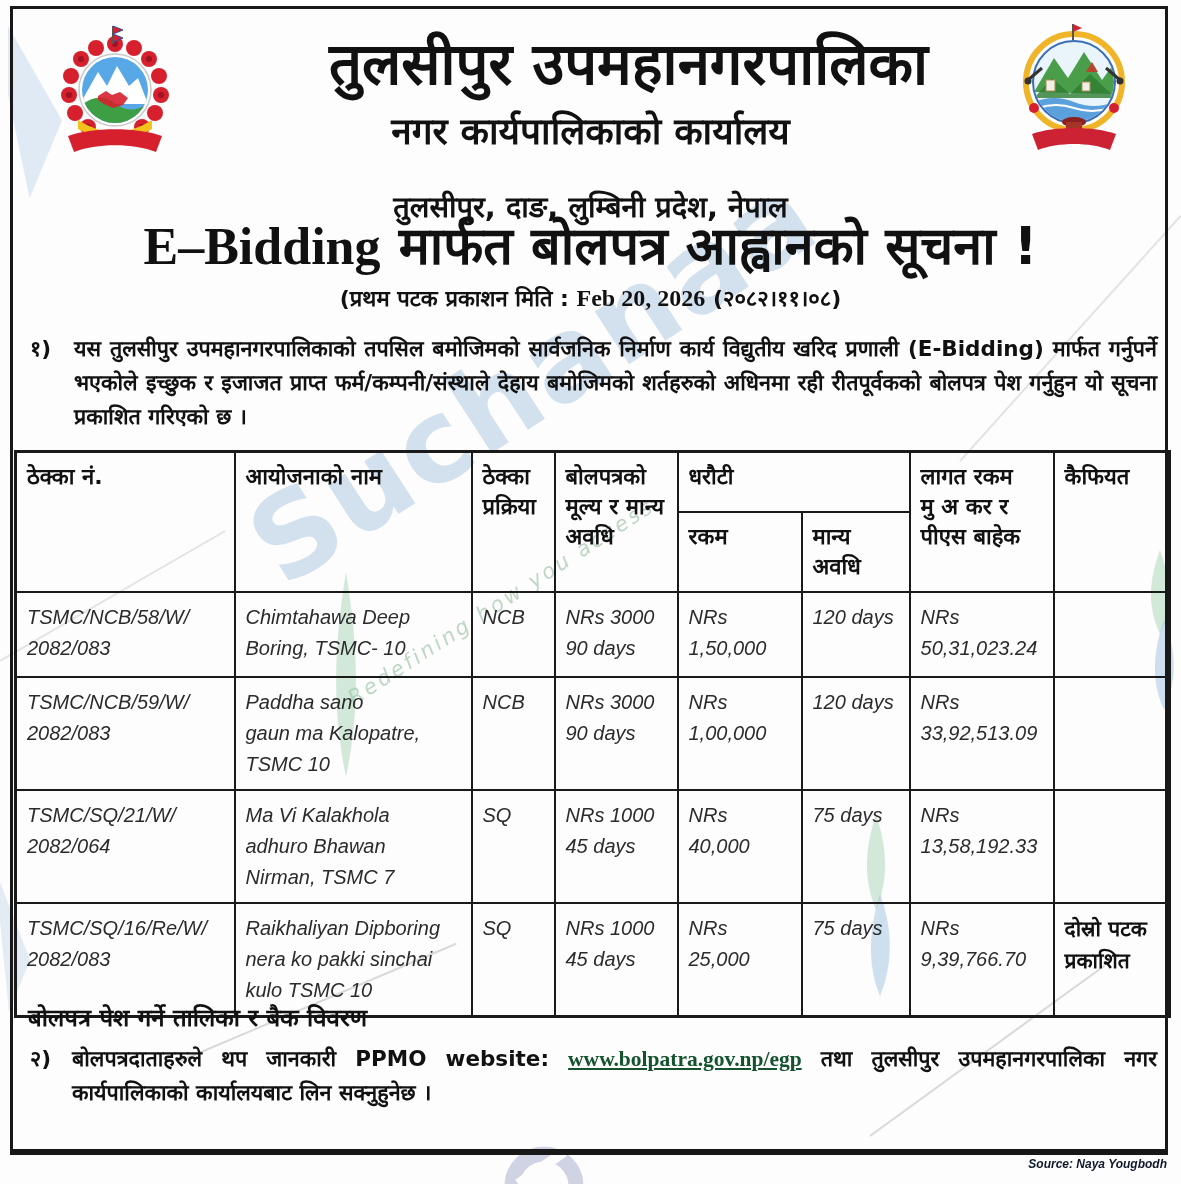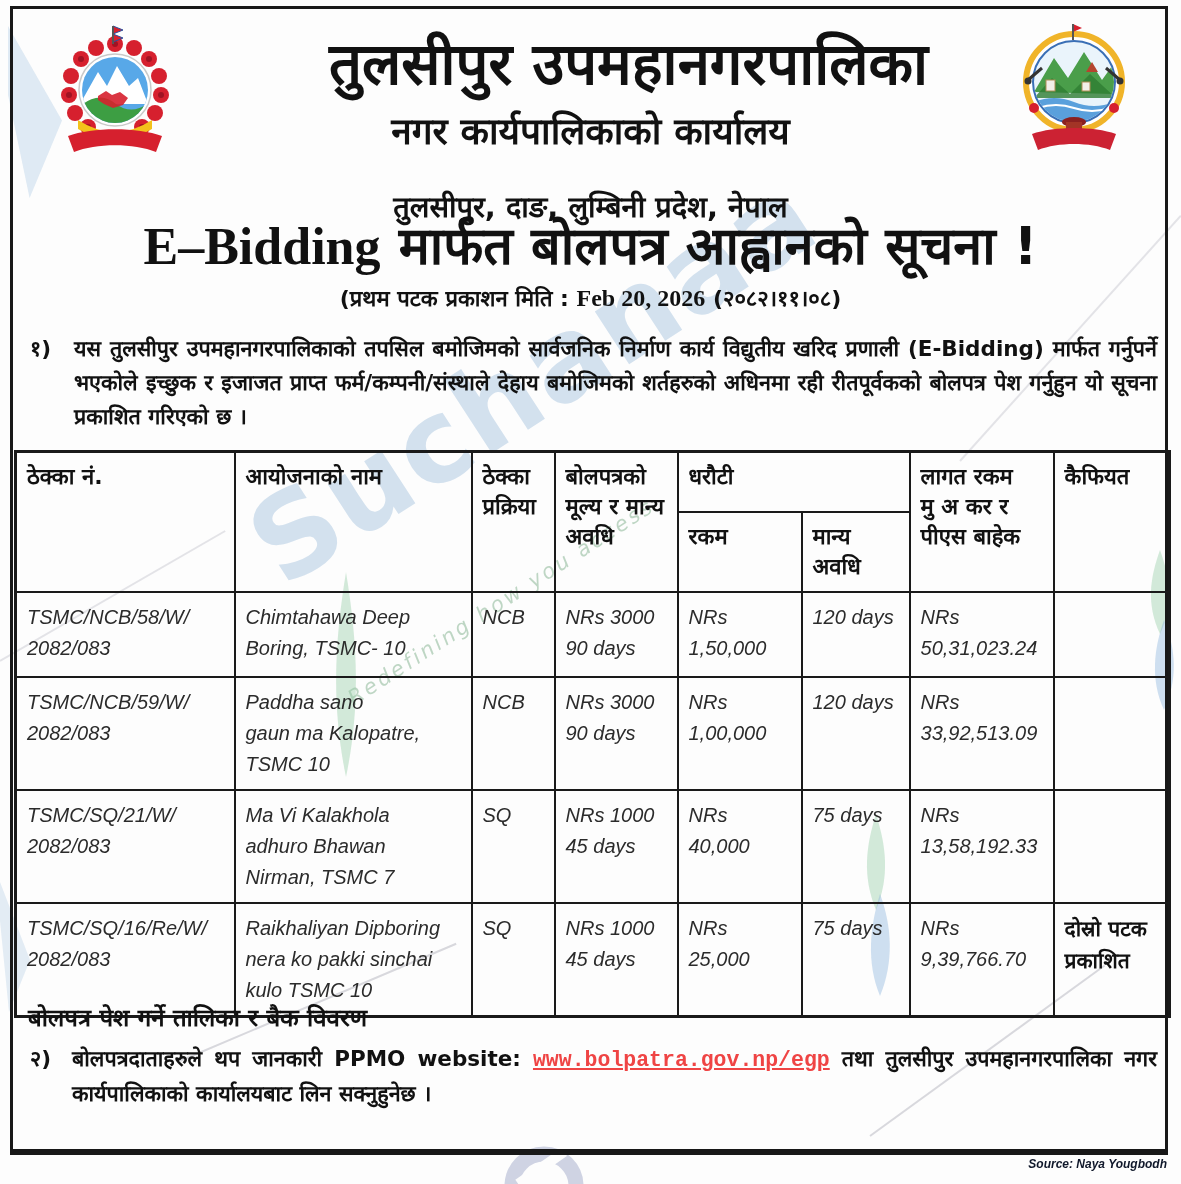--- a/index.html
+++ b/index.html
@@ -28,21 +28,21 @@
   .t3{top:154px;font-size:29px;margin-top:32px;}
   .t4{top:208px;font-size:52px;}
   .t4 .latin{font-family:"Liberation Serif","DejaVu Serif",serif;}
   .dateline{top:282px;font-size:22px;font-weight:600;}
   .dateline .latin{font-family:"Liberation Serif","DejaVu Serif",serif;font-size:24px;font-weight:600;}
   
   .para{position:absolute;z-index:3;text-align:justify;font-weight:600;}
   .intro{left:30px;right:24px;top:332px;font-size:21.5px;line-height:34px;padding-left:44px;}
   .para-num{position:absolute;left:0;top:0;}
   .note{left:30px;right:24px;top:1042px;font-size:21.5px;line-height:34px;padding-left:42px;}
-  .note .link{text-decoration:underline;color:#ef4444;font-family:Liberation Mono, monospace;}
+  .note .link{text-decoration:underline;color:#14532d;font-family:Liberation Serif, serif;}
   .schedule{position:absolute;left:28px;top:1000px;font-size:24px;font-weight:bold;z-index:3;}
   .signature{position:absolute;right:36px;top:1103px;font-size:27px;font-weight:bold;z-index:3;}
   .source{position:absolute;right:14px;top:1157px;font-size:12px;font-style:italic;z-index:3;
           font-family:"Liberation Sans","DejaVu Sans",sans-serif;color:#0f172a;font-weight:600;}
   
   table.tender{position:absolute;left:14px;top:450px;width:1154px;border-collapse:collapse;
                table-layout:fixed;z-index:3;background:transparent;}
   table.tender td,table.tender th{border:2px solid #1a1a1a;vertical-align:top;padding:9px 10px;
                white-space:pre-line;text-align:left;}
   table.tender{border:3px solid #1a1a1a;}
@@ -220,21 +220,21 @@
 90 days</td>
       <td class="en">NRs
 1,00,000</td>
       <td class="en">120 days</td>
       <td class="en">NRs
 33,92,513.09</td>
       <td class="dev"></td>
     </tr>
     <tr style="height:110px">
       <td class="en">TSMC/SQ/21/W/
-2082/083</td>
+2082/064</td>
       <td class="en">Ma Vi Kalakhola
 adhuro Bhawan
 Nirman, TSMC 7</td>
       <td class="en center">SQ</td>
       <td class="en">NRs 1000
 45 days</td>
       <td class="en">NRs
 40,000</td>
       <td class="en">75 days</td>
       <td class="en">NRs

